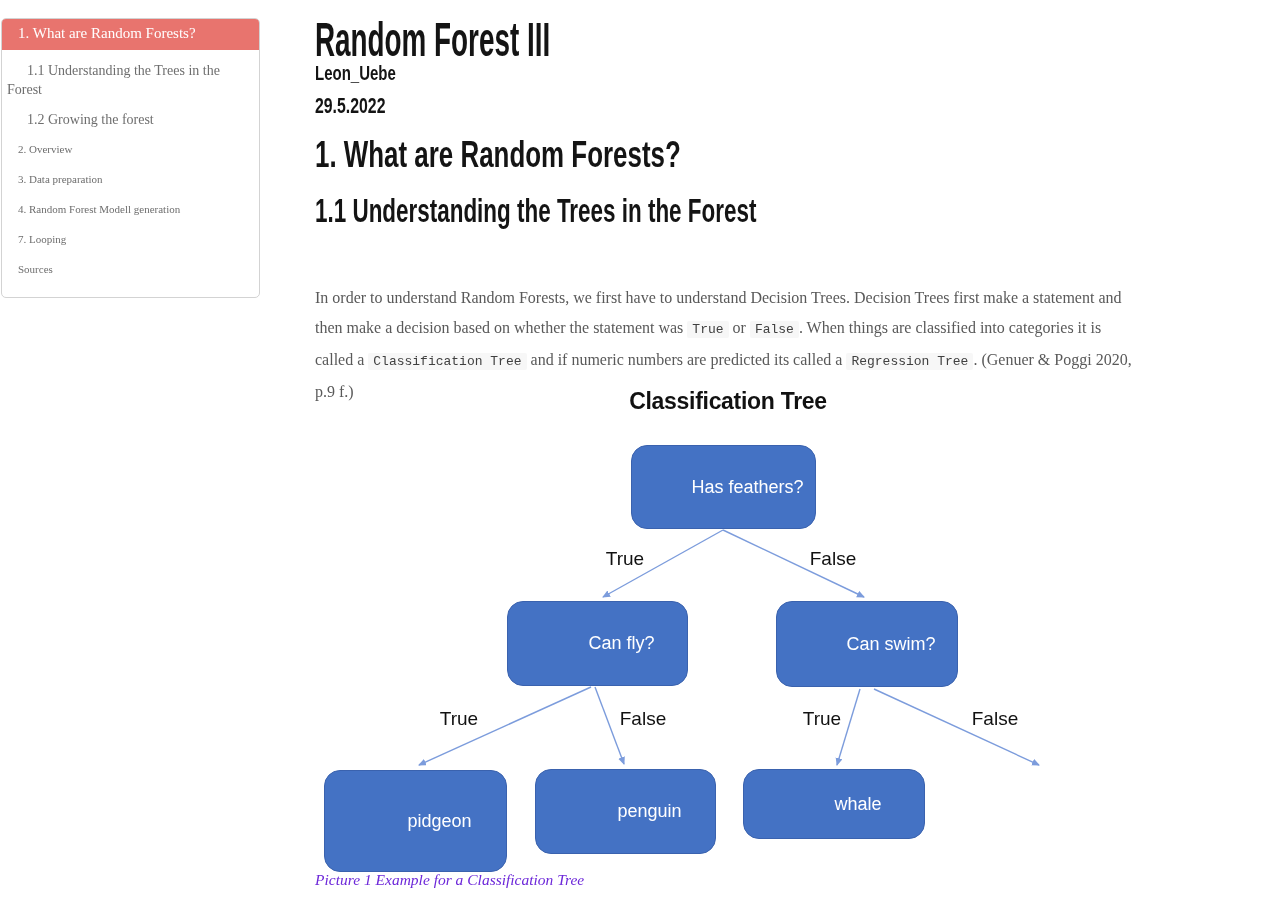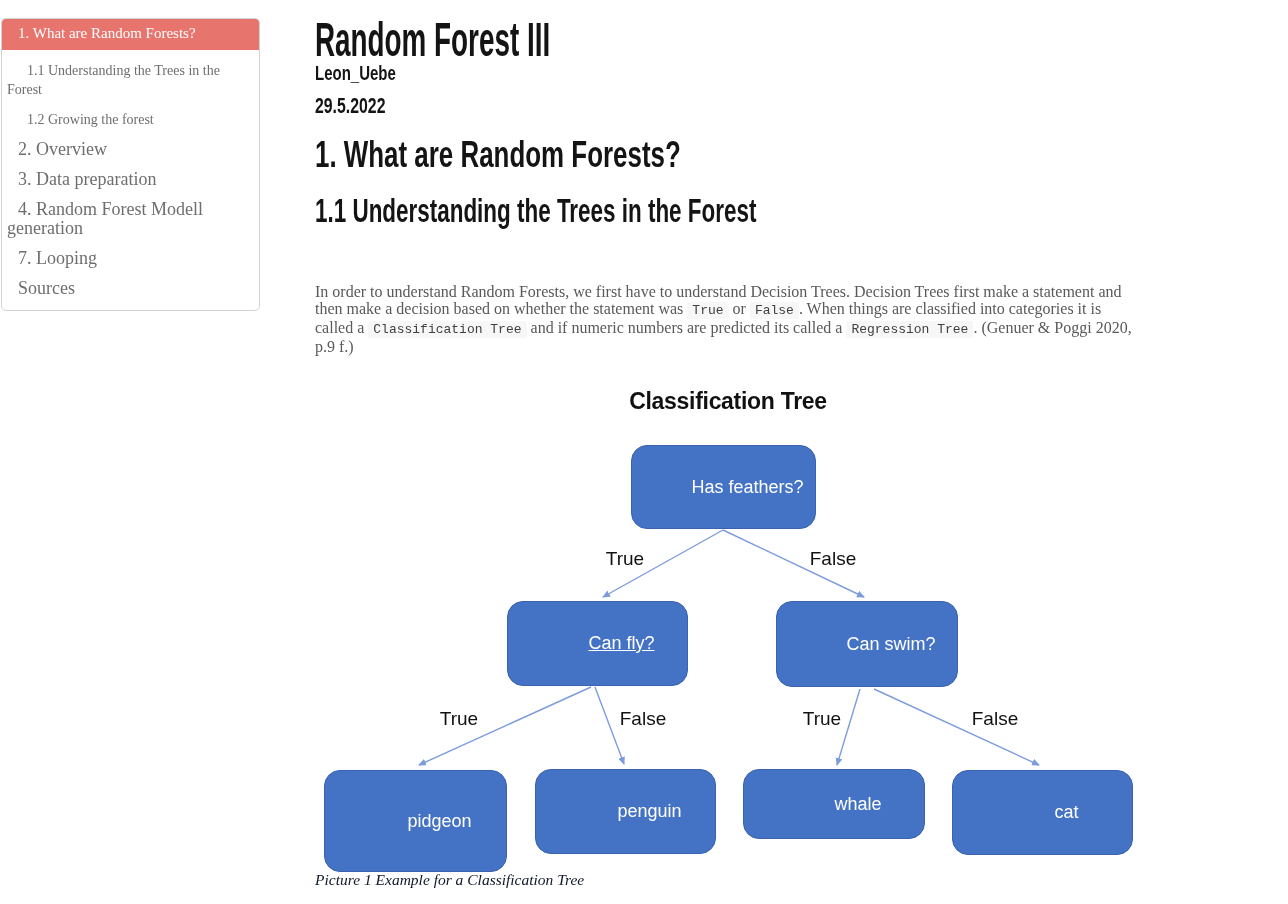--- a/index.html
+++ b/index.html
@@ -4,61 +4,61 @@
 <style>
   * { margin:0; padding:0; box-sizing:border-box; }
   html,body { background:#fff; }
   body { width:1288px; height:904px; position:relative; overflow:hidden;
          font-family:"Liberation Sans", sans-serif; }
 
   
   .toc { position:absolute; left:1px; top:18px; width:259px; min-height:280px;
          background:#fff; border:1px solid var(--toc-border); border-radius:5px;
          font-family:"Liberation Serif", serif; padding-bottom:12px; }
-  .toc-item { color:var(--toc-text); font-size:18px; line-height:19px;
+  .toc-item { color:var(--toc-text); font-size:11px; line-height:19px;
               margin:11px 8px 0 5px; text-indent:11px; cursor:pointer; }
   .toc-item.lvl2 { font-size:14px; text-indent:20px; }
   .toc-item.active { background:var(--toc-active); color:#fff; margin:0; 
               border-radius:4px 4px 0 0; padding:5px 8px 7px 5px; font-size:15px; }
 
   
   .condensed { transform-origin:left top; white-space:nowrap; }
   #doc-title  { position:absolute; left:315px; top:12px;  font-size:48px; font-weight:700;
                 color:#141414; transform:scaleX(.58); letter-spacing:0; }
   #doc-author { position:absolute; left:315px; top:62px;  font-size:20px; font-weight:700;
                 color:#141414; transform:scaleX(.75); }
   #doc-date   { position:absolute; left:315px; top:93px;  font-size:22px; font-weight:700;
                 color:#141414; transform:scaleX(.72); }
   #h1 { position:absolute; left:315px; top:134px; font-size:36px; font-weight:700;
         color:#141414; transform:scaleX(.72); }
   #h2 { position:absolute; left:315px; top:192px; font-size:33px; font-weight:700;
         color:#141414; transform:scaleX(.68); }
 
   #para { position:absolute; left:315px; top:283px; width:824px;
-          font-family:"Liberation Serif", serif; font-size:16px; line-height:17px;
+          font-family:"Liberation Serif", serif; font-size:16px; line-height:30px;
           color:#595959; }
   .inline-code { font-family:"Liberation Mono", monospace; font-size:13px;
                  background:var(--code-bg); color:#404040; padding:1px 5px;
                  border-radius:2px; white-space:nowrap; }
 
   
   #diagram { position:absolute; left:315px; top:380px; width:826px; height:482px; }
   #diagram-title { position:absolute; left:0; top:8px; width:100%; text-align:center;
                    font-size:23px; font-weight:700; color:#111; letter-spacing:-.3px; }
   .node { position:absolute; background:var(--node-fill);
           border:1px solid var(--node-border); border-radius:16px;
           display:flex; align-items:center; justify-content:center;
           color:#fff; font-size:18px;padding-left:48px; }
   .branch-label { position:absolute; transform:translateX(-50%); font-size:19px;
                   color:#111; white-space:nowrap; }
   #arrows { position:absolute; left:0; top:0; pointer-events:none; }
 
   #caption { position:absolute; left:315px; top:871px;
              font-family:"Liberation Serif", serif; font-style:italic;
-             font-size:15.5px; color:#0f172a; }
+             font-size:15.5px; color:#6d28d9; }
 </style>
 </head>
 <body>
 
 <nav class="toc" id="toc">
     <div class="toc-item active">1. What are Random Forests?</div>
     <div class="toc-item lvl2">1.1 Understanding the Trees in the Forest</div>
     <div class="toc-item lvl2">1.2 Growing the forest</div>
     <div class="toc-item">2. Overview</div>
     <div class="toc-item">3. Data preparation</div>
@@ -87,26 +87,25 @@
     <g id="arrow-lines" fill="none" stroke-width="1.4" stroke="#7C9CDC">
         <line x1="408" y1="150" x2="288" y2="217" marker-end="url(#ah)"></line>
         <line x1="408" y1="150" x2="549" y2="217" marker-end="url(#ah)"></line>
         <line x1="276" y1="307" x2="104" y2="385" marker-end="url(#ah)"></line>
         <line x1="280" y1="307" x2="309" y2="384" marker-end="url(#ah)"></line>
         <line x1="545" y1="309" x2="522" y2="385" marker-end="url(#ah)"></line>
         <line x1="559" y1="309" x2="724" y2="385" marker-end="url(#ah)"></line>
       </g>
   </svg>
 <div class="node" style="left: 316px; top: 65px; width: 185px; height: 84px;">Has feathers?</div>
-    <div class="node" style="left: 192px; top: 221px; width: 181px; height: 85px; text-decoration: underline;">Can fly?</div>
+    <div class="node" style="left: 192px; top: 221px; width: 181px; height: 85px;">Can fly?</div>
     <div class="node" style="left: 461px; top: 221px; width: 182px; height: 86px; text-align: center;">Can swim?</div>
     <div class="node" style="left: 9px; top: 390px; width: 183px; height: 102px;">pidgeon</div>
     <div class="node" style="left: 220px; top: 389px; width: 181px; height: 85px; text-align: center;">penguin</div>
     <div class="node" style="left: 428px; top: 389px; width: 182px; height: 70px;">whale</div>
-    <div class="node" style="left: 637px; top: 390px; width: 181px; height: 85px;">cat</div>
     <div class="branch-label" style="left: 310px; top: 168px;">True</div>
     <div class="branch-label" style="left: 518px; top: 168px;">False</div>
     <div class="branch-label" style="left: 144px; top: 328px;">True</div>
     <div class="branch-label" style="left: 328px; top: 328px;">False</div>
     <div class="branch-label" style="left: 507px; top: 328px;">True</div>
     <div class="branch-label" style="left: 680px; top: 328px;">False</div>
   </div>
 
 <div id="caption">Picture 1 Example for a Classification Tree</div>
 

